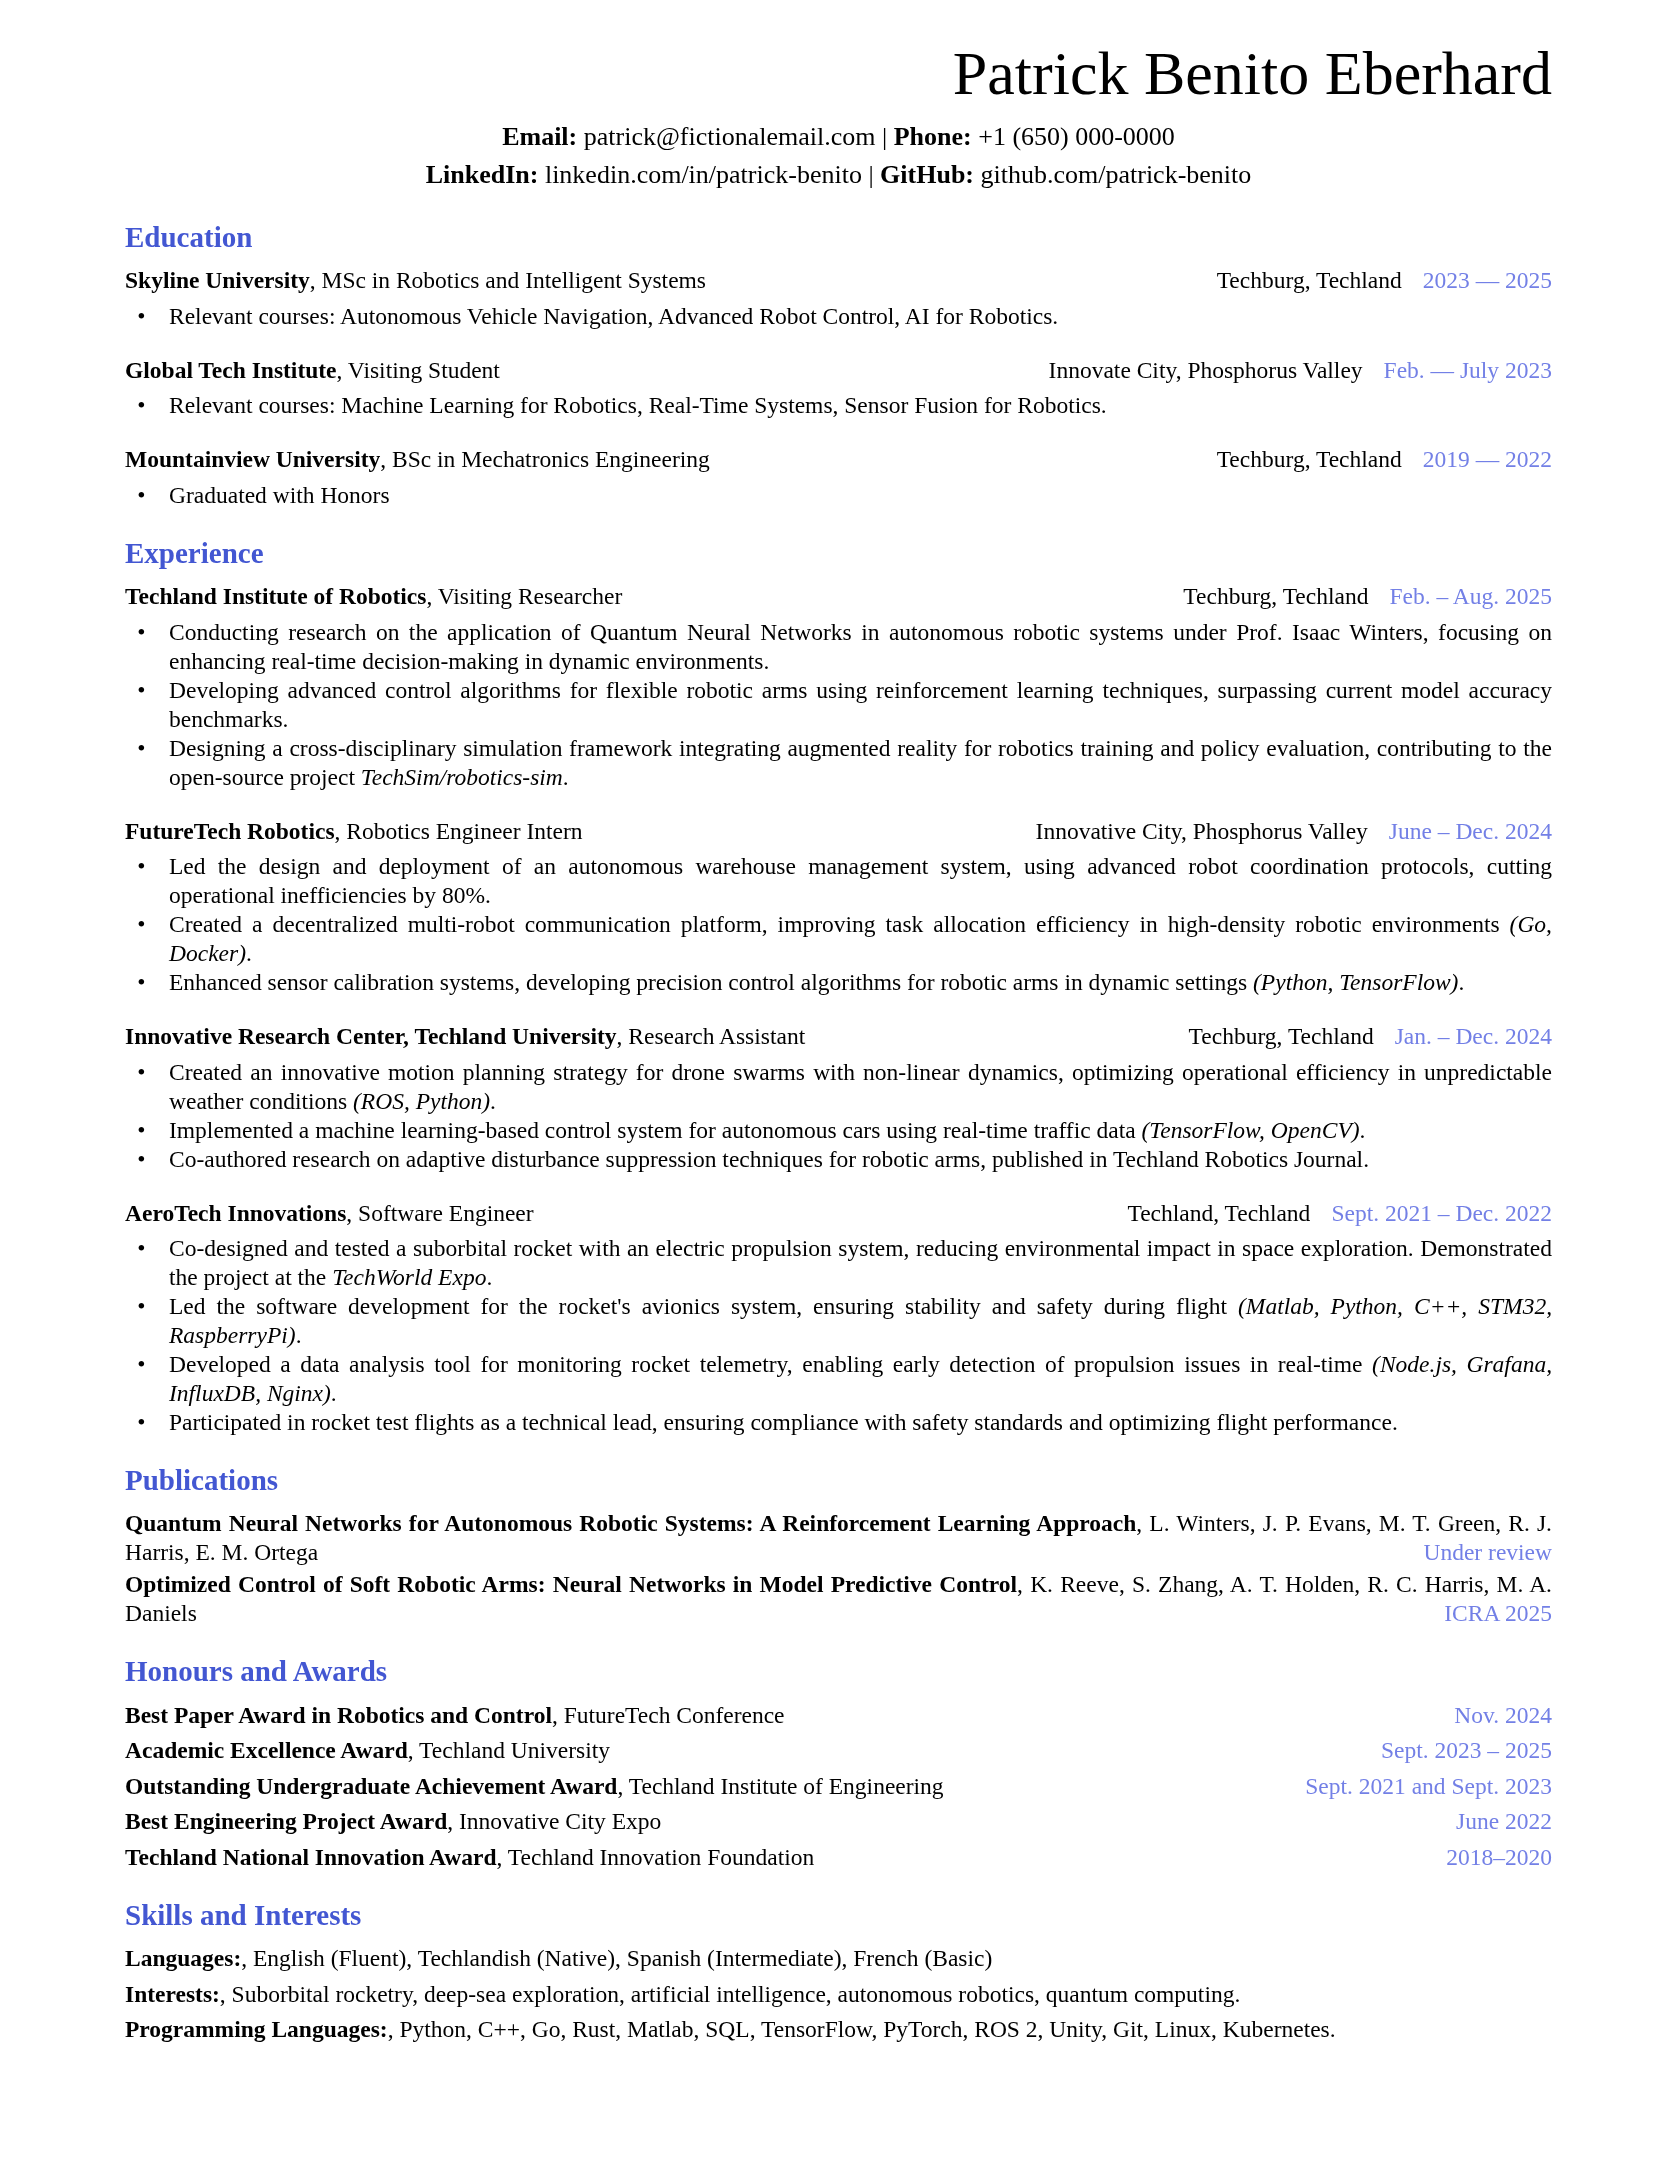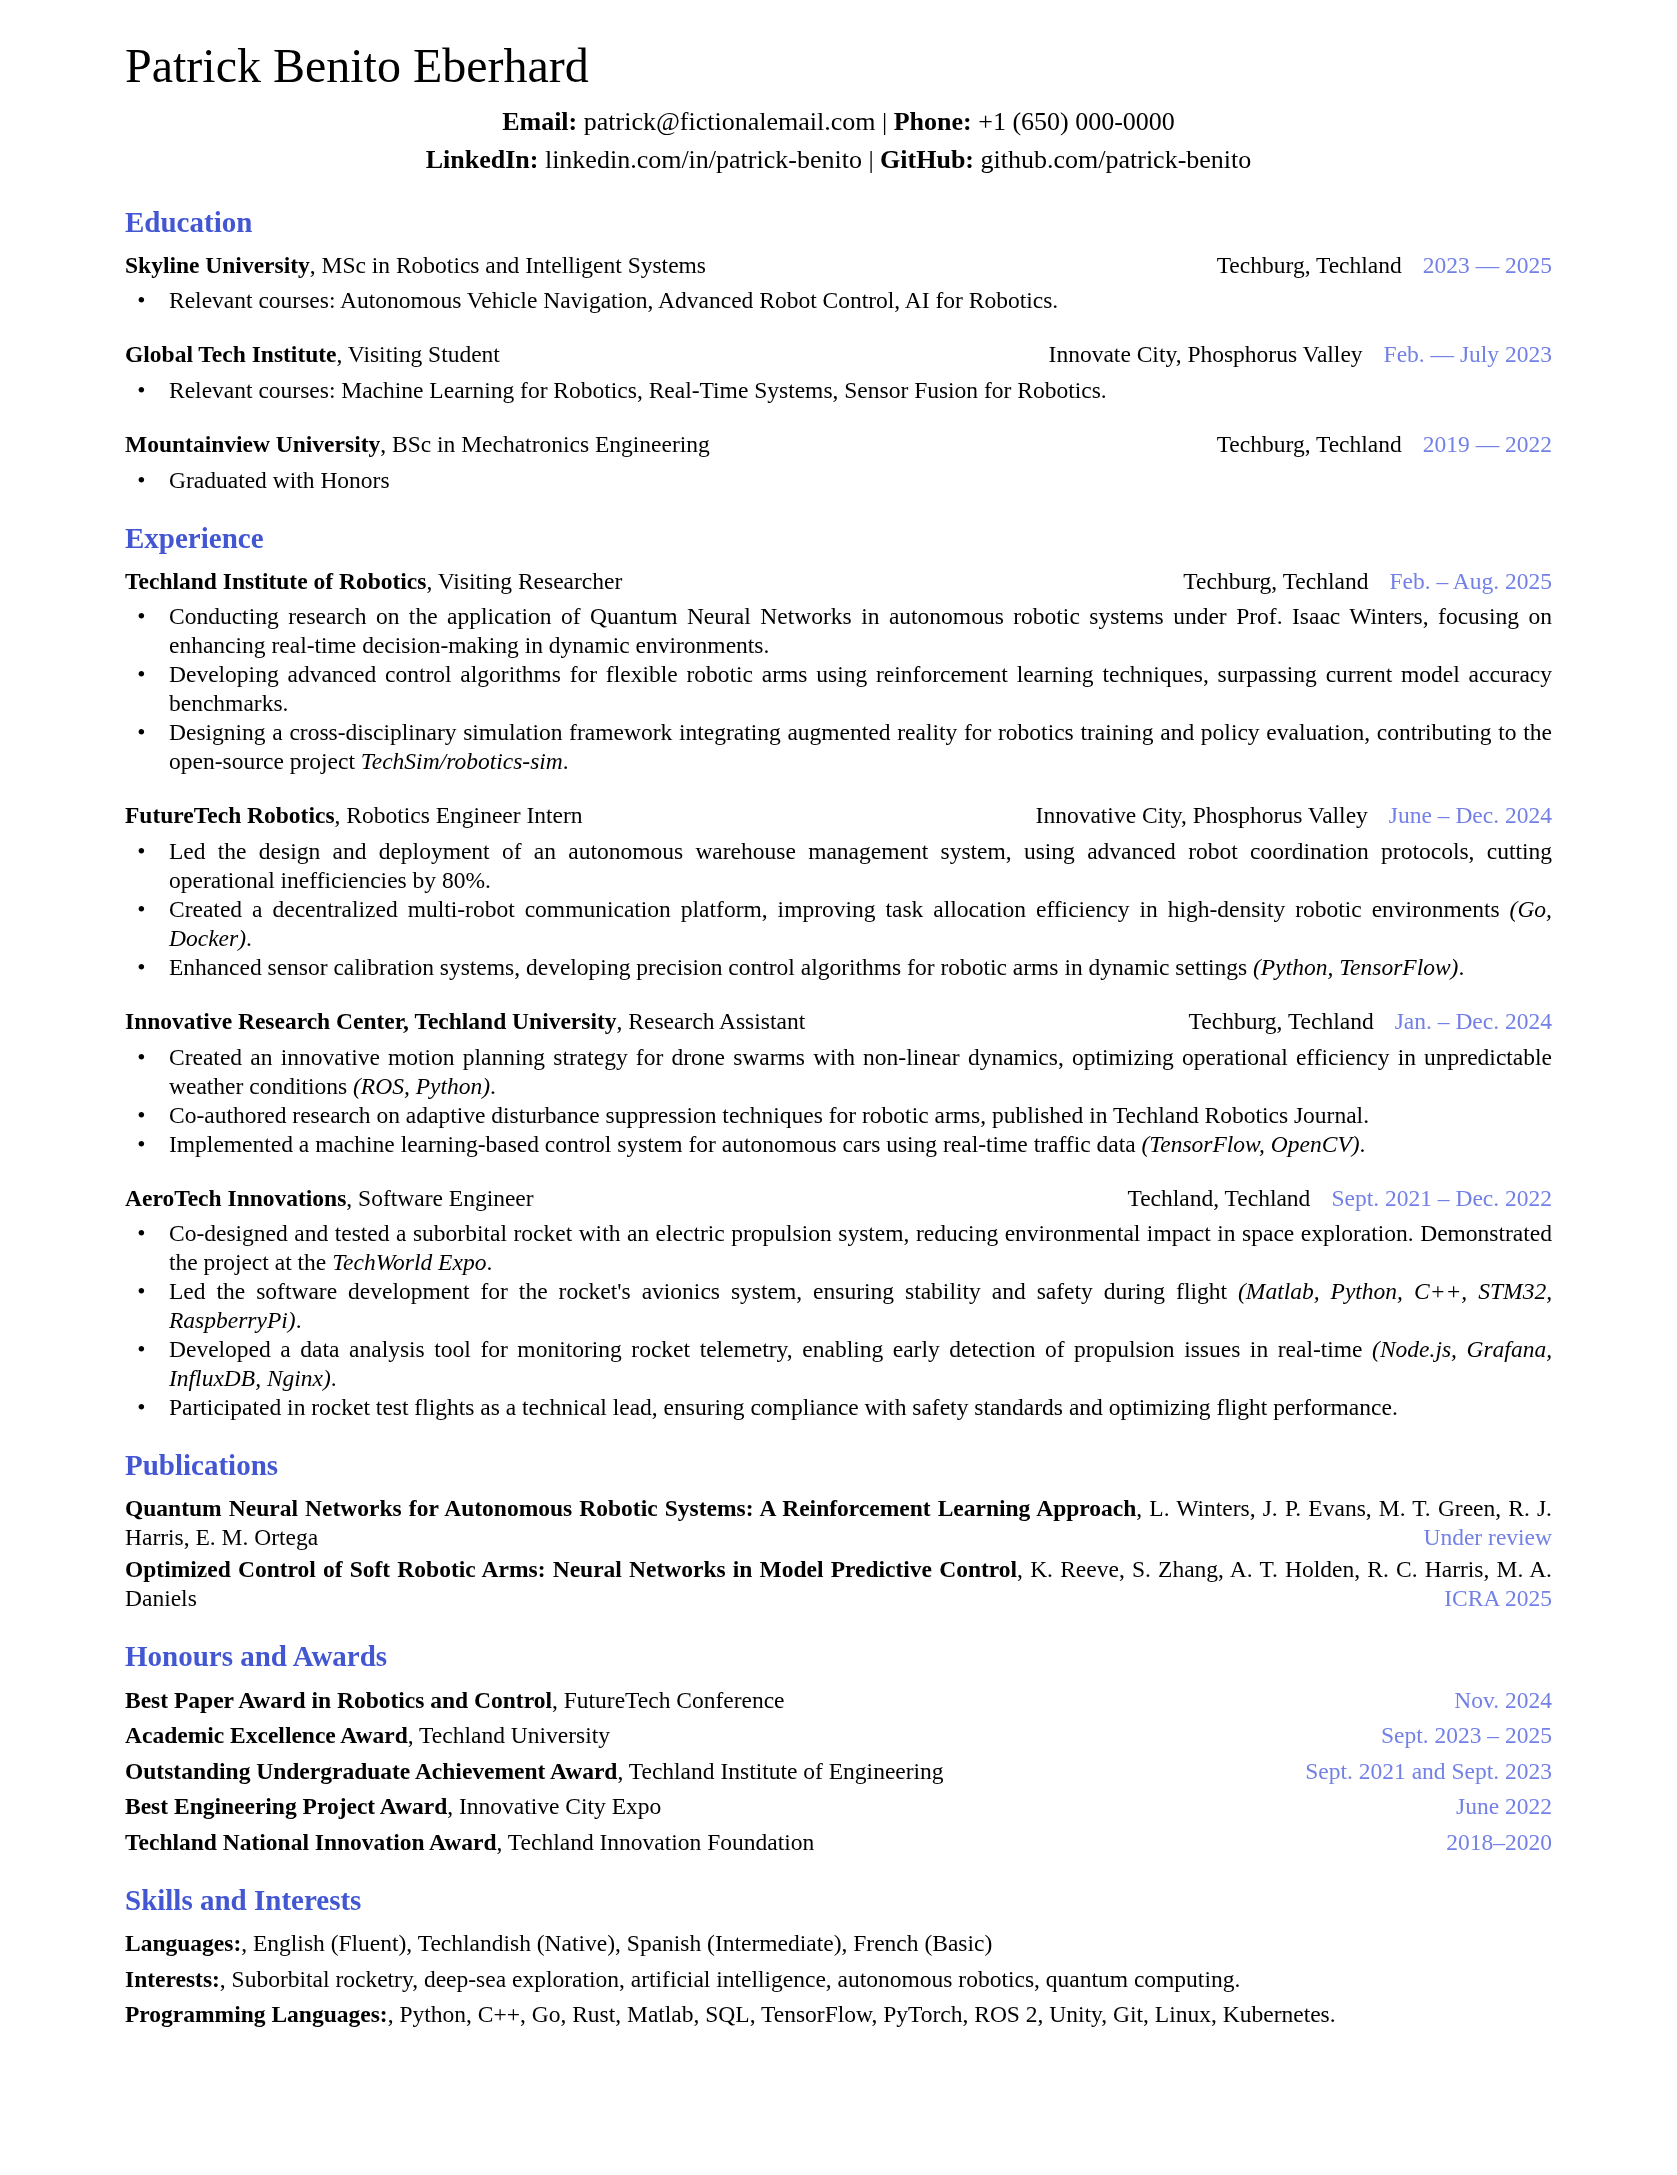--- a/index.html
+++ b/index.html
@@ -10,22 +10,22 @@
   }
   html,body{margin:0;padding:0;background:var(--bg);}
   .page{
     width:1677px;height:2175px;box-sizing:border-box;
     padding:24.5px 125px 0 125px;overflow:hidden;position:relative;
     background:var(--bg);color:var(--text);
     font-family:"Liberation Serif","DejaVu Serif",serif;
     font-size:23.5px;line-height:29px;
   }
   h1{
-    font-size:48px;line-height:1.08;font-weight:normal;
-    text-align:left;margin:15px 0 0 0;
+    font-size:62px;line-height:1.08;font-weight:normal;
+    text-align:right;margin:15px 0 0 0;
   }
   .contact{text-align:center;font-size:26px;line-height:38px;}
   .contact-first{margin-top:11.3px;}
   h2{
     font-size:29px;line-height:34px;color:var(--heading);
     font-weight:bold;margin:26px 0 12.2px 0;
   }
   .entry + .entry{margin-top:25px;}
   .entry-head{display:flex;justify-content:space-between;align-items:baseline;}
   .eh-left strong{font-weight:bold;}
@@ -122,23 +122,23 @@
   </div>
 
   <div class="entry">
     <div class="entry-head">
       <span class="eh-left"><strong class="org">Innovative Research Center, Techland University</strong><span class="role">, Research Assistant</span></span>
       <span class="eh-right"><span class="loc">Techburg, Techland</span><span class="dates">Jan. – Dec. 2024</span></span>
     </div>
     <ul class="bullets">
   <li class="bullet">Created an innovative motion planning strategy for drone swarms with non-linear dynamics, optimizing operational efficiency in unpredictable weather conditions <em>(ROS, Python)</em>.</li>
 
+  <li class="bullet">Implemented a machine learning-based control system for autonomous cars using real-time traffic data <em>(TensorFlow, OpenCV)</em>.</li>
+
   <li class="bullet">Co-authored research on adaptive disturbance suppression techniques for robotic arms, published in Techland Robotics Journal.</li>
-
-  <li class="bullet">Implemented a machine learning-based control system for autonomous cars using real-time traffic data <em>(TensorFlow, OpenCV)</em>.</li>
 </ul>
   </div>
 
   <div class="entry">
     <div class="entry-head">
       <span class="eh-left"><strong class="org">AeroTech Innovations</strong><span class="role">, Software Engineer</span></span>
       <span class="eh-right"><span class="loc">Techland, Techland</span><span class="dates">Sept. 2021 – Dec. 2022</span></span>
     </div>
     <ul class="bullets">
   <li class="bullet">Co-designed and tested a suborbital rocket with an electric propulsion system, reducing environmental impact in space exploration. Demonstrated the project at the <em>TechWorld Expo</em>.</li>

